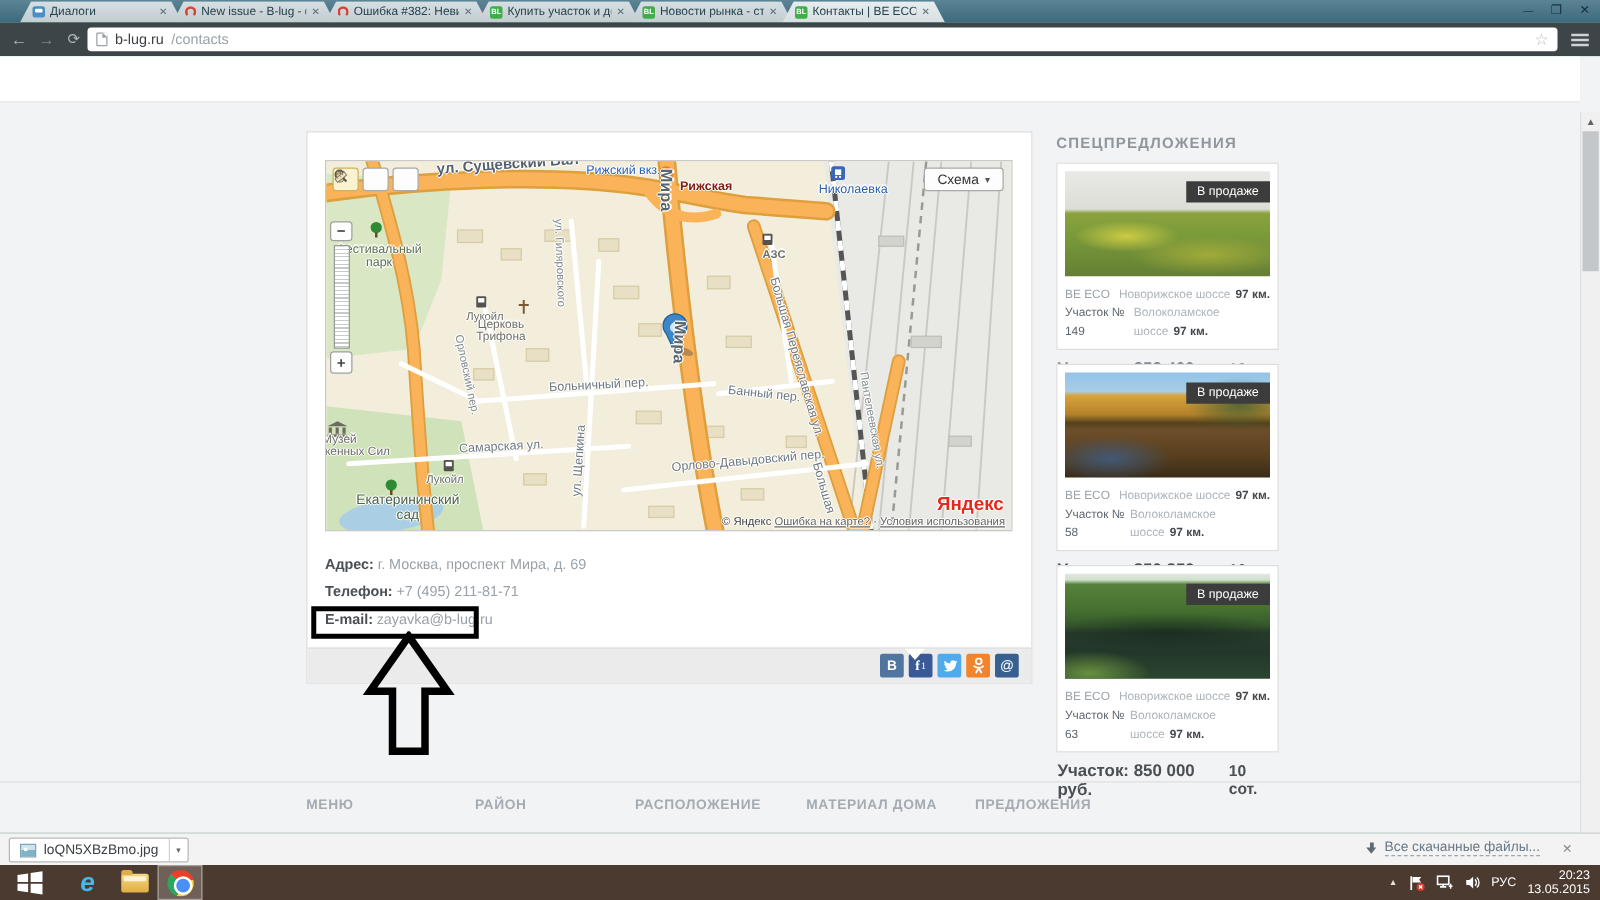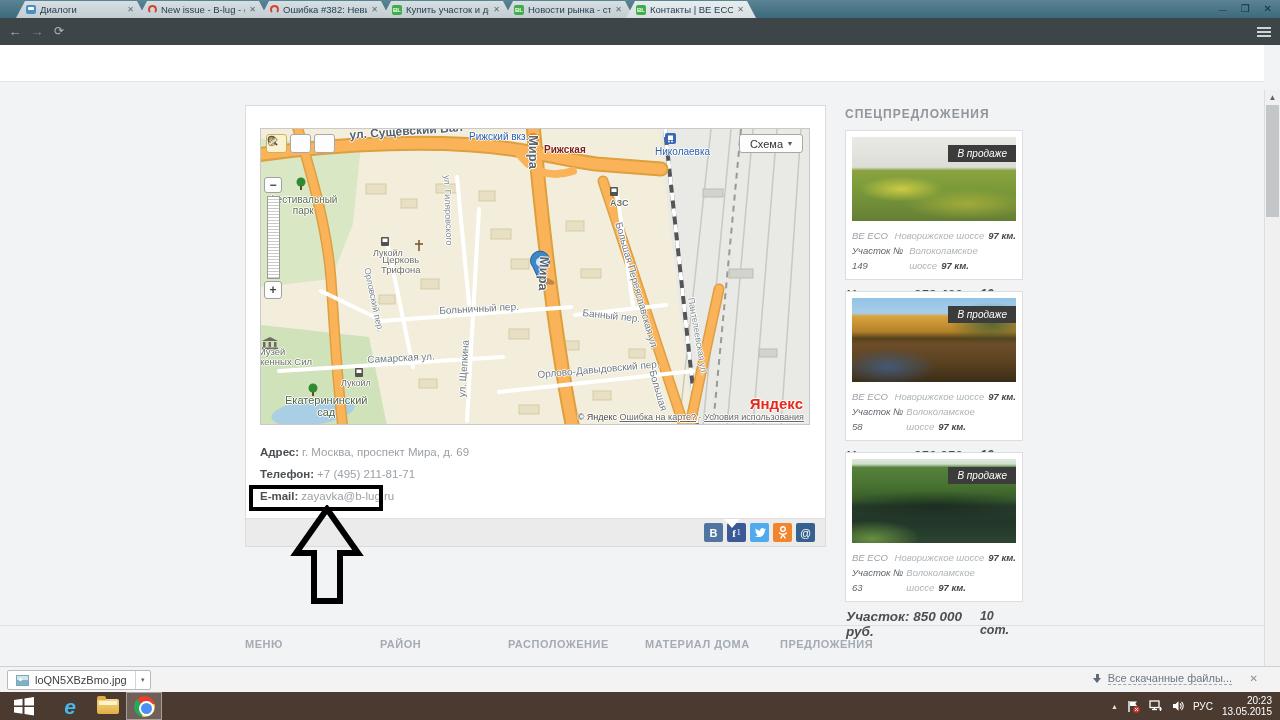--- a/index.html
+++ b/index.html
@@ -97,41 +97,41 @@
   .soc-vk{background:#4f75a0;} .soc-fb{background:#3a5a97;font-family:"Liberation Serif",serif;}
   .soc-fb .cnt{font-size:8px;font-weight:normal;}
   .soc-tw{background:#50abee;} .soc-ok{background:#f2842c;} .soc-mail{background:#36618e;font-weight:normal;}
 
   
   .hl-rect{position:absolute;left:249px;top:440px;width:134px;height:26px;border:4px solid #000;z-index:40;}
   .hl-arrow{position:absolute;left:288px;top:460px;z-index:40;}
 
   
   .offers-heading{position:absolute;left:845px;top:62px;font-size:12px;font-weight:bold;color:#8f969c;letter-spacing:1px;}
-  .offer{position:absolute;left:845px;width:178px;font-style:italic;}
+  .offer{position:absolute;left:845px;width:178px;}
   .offer-card{width:178px;background:#fff;border:1px solid #ddd;padding:6px;}
   .offer-photo{position:relative;height:84px;overflow:hidden;}
   .ph-field{background:
       radial-gradient(ellipse 60px 18px at 30% 62%,rgba(225,215,70,.8),rgba(225,215,70,0) 70%),
       radial-gradient(ellipse 90px 22px at 70% 80%,rgba(200,195,60,.55),rgba(200,195,60,0) 70%),
       linear-gradient(180deg,#e9eae6 0%,#dcddd6 36%,#8ba23f 40%,#7c9c3a 58%,#647f35 100%);}
   .ph-autumn{background:
       radial-gradient(ellipse 70px 26px at 22% 82%,rgba(63,93,133,.85),rgba(63,93,133,0) 70%),
       radial-gradient(ellipse 60px 30px at 85% 30%,rgba(58,92,52,.8),rgba(58,92,52,0) 70%),
       linear-gradient(180deg,#93c3e6 0%,#a8cde8 18%,#d9a33c 22%,#b3812a 40%,#55421c 48%,#6d4e2a 55%,#59401f 78%,#3a2c18 100%);}
   .ph-summer{background:
       radial-gradient(ellipse 70px 26px at 12% 95%,rgba(106,148,64,.95),rgba(106,148,64,0) 70%),
       radial-gradient(ellipse 120px 18px at 50% 55%,rgba(20,35,25,.6),rgba(20,35,25,0) 80%),
       linear-gradient(180deg,#dfe9df 0%,#cfe0cc 6%,#57823c 10%,#46702f 34%,#35582c 50%,#273c2c 56%,#223729 75%,#2c4430 100%);}
   .badge{position:absolute;top:8px;right:0;background:#3c3c3c;color:#fff;font-size:10px;padding:3px 9px;white-space:nowrap;}
   .o-rows{margin-top:7px;font-size:9.5px;}
   .o-row{display:flex;justify-content:space-between;line-height:15px;}
   .o-brand{color:#9aa2a8;} .o-plot{color:#5f666c;}
   .o-road{color:#adb4b9;} .o-dist{color:#44484c;font-weight:bold;margin-left:4px;}
-  .o-price-row{display:flex;justify-content:space-between;align-items:flex-start;margin-top:7px;padding:0 1px;}
+  .o-price-row{display:flex;justify-content:space-between;align-items:center;margin-top:7px;padding:0 1px;}
   .o-price{font-size:13.5px;font-weight:bold;color:#4a4f54;}
   .o-area{font-size:12.5px;font-weight:bold;color:#4a4f54;}
   .of-1{top:85px;} .of-2{top:246px;} .of-3{top:407px;}
 
   
   .footer{position:absolute;left:0;top:580px;width:1264px;height:41px;border-top:1px solid #e0e0e2;padding-left:48px;}
   .f-item{position:absolute;top:12px;font-size:11px;font-weight:bold;color:#a4abb2;letter-spacing:.5px;}
   .fi-0{left:245px;} .fi-1{left:380px;} .fi-2{left:508px;} .fi-3{left:645px;} .fi-4{left:780px;}
 
   
@@ -219,20 +219,26 @@
       <span class="wc-min"></span>
       <span class="wc-rest"></span>
       <span class="wc-close"></span>
     </div>
   </div>
 
   <div class="toolbar">
     <span class="nav-btn nb-back"></span>
     <span class="nav-btn nb-fwd"></span>
     <span class="nav-btn nb-reload"></span>
+    <div class="urlbar">
+      <span class="doc-ic"></span>
+      <span class="url-domain">b-lug.ru</span>
+        <span class="url-path">/contacts</span>
+      <span class="url-star"></span>
+    </div>
     <span class="menu-btn">
         <i></i>
         <i></i>
         <i></i>
       </span>
   </div>
 
   <div class="page">
     <div class="page-white-top"></div>
 

